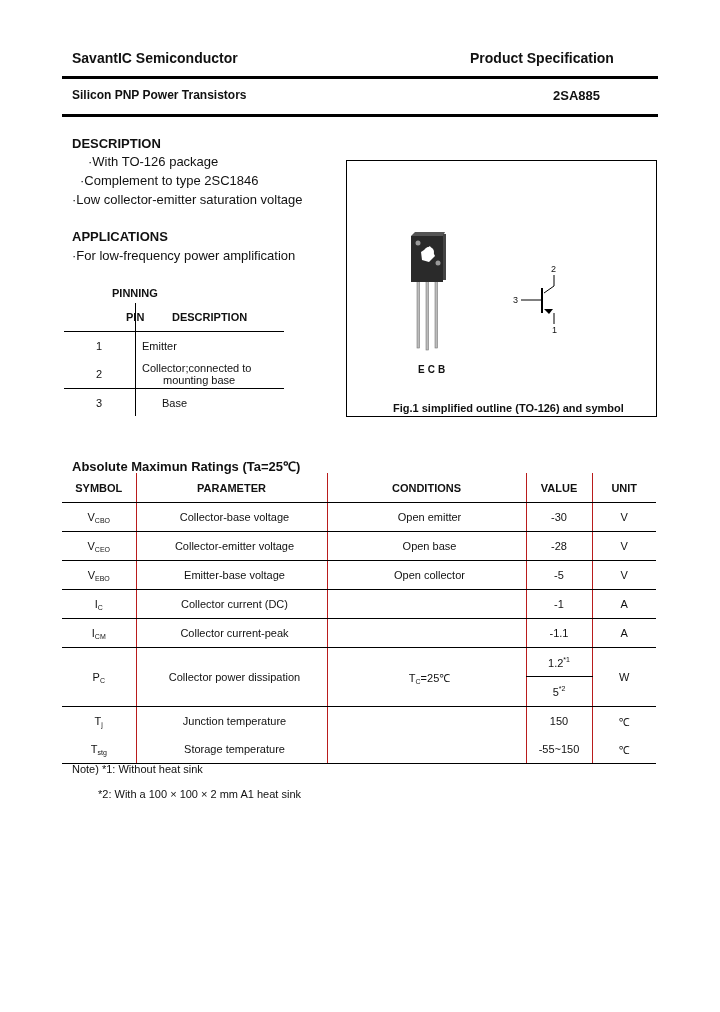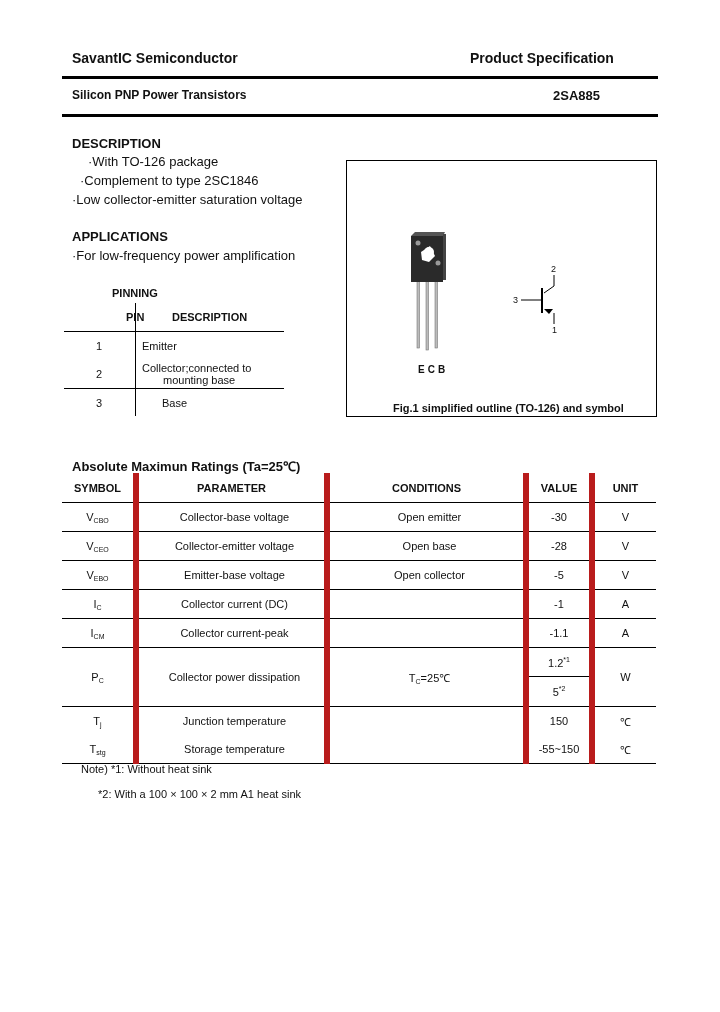--- a/index.html
+++ b/index.html
@@ -17,21 +17,21 @@
     .small { font-size: 11px; }
     .hline { background: #000; height: 1px; }
     .vline { background: #000; width: 1px; }
     .fig-box { left: 346px; top: 160px; width: 311px; height: 257px; border: 1px solid #000; box-sizing: border-box; }
     .fig-cap { left: 393px; top: 389px; font-size: 11px; font-weight: bold; margin-top: 13px; }
     .ecb { left: 418px; top: 364px; font-size: 10px; font-weight: bold; letter-spacing: 3px; }
     .amr-h { left: 72px; top: 457px; font-size: 13px; font-weight: bold; }
     table.amr { position: absolute; left: 62px; top: 473px; width: 594px; border-collapse: collapse; font-size: 11px; }
     table.amr th { font-weight: bold; height: 29px; padding: 0; }
     table.amr td { padding: 0; height: 28px; }
-    table.amr th, table.amr td { border-left: 6px solid #b91c1c; }
+    table.amr th, table.amr td { border-left: 1px solid #b91c1c; }
     table.amr th:first-child, table.amr td.first { border-left: none; }
     table.amr tr.b td, table.amr tr.b th { border-bottom: 1px solid #000; }
     .c { text-align: center; }
     .l { text-align: center; padding-left: 6px !important; }
     sub { font-size: 7px; vertical-align: -2px; }
     sup { font-size: 7px; vertical-align: 5px; }
     .note { font-size: 11px; }
   </style>
 </head>
 <body>
@@ -173,14 +173,14 @@
   <tr class="b">
     <td class="c first"><span>T</span><sub>stg</sub></td>
     <td class="l">Storage temperature</td>
     <td class="l"></td>
     <td class="c">-55~150</td>
     <td class="c">℃</td>
   </tr>
 </tbody>
   </table>
 
-<div class="abs note" style="left:72px;top:763px;margin-left:9px;">Note)  *1: Without heat sink</div>
+<div class="abs note" style="left:72px;top:763px;">Note)  *1: Without heat sink</div>
 <div class="abs note" style="left:98px;top:788px;">*2: With a 100 × 100 × 2 mm A1 heat sink</div>
 
 </body></html>

